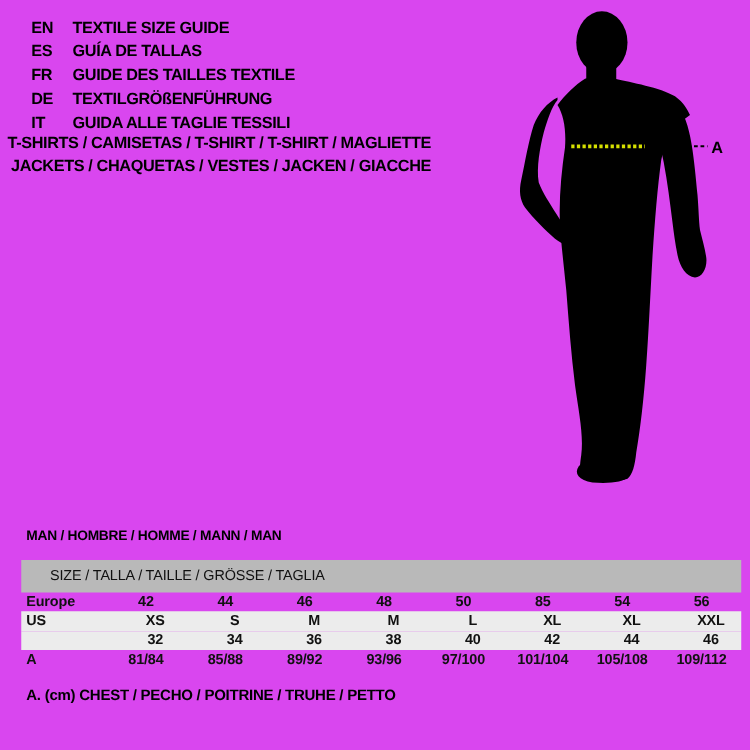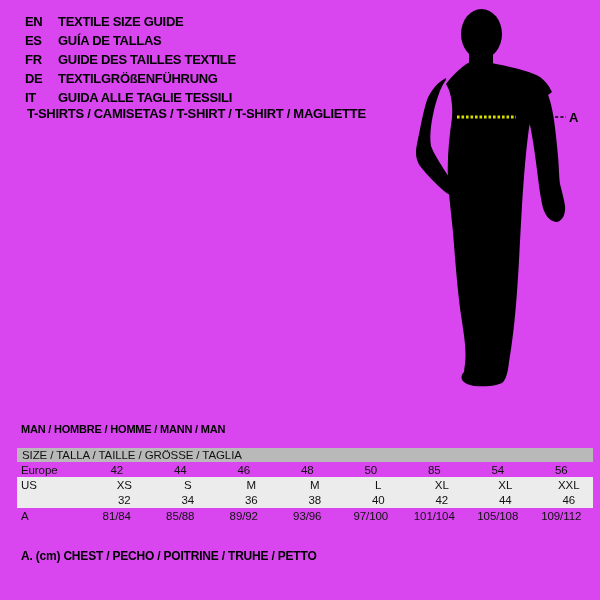--- a/index.html
+++ b/index.html
@@ -5,31 +5,31 @@
   html,body{margin:0;padding:0;background:#fff;}
   .page{
     position:relative;width:600px;height:600px;background:#d946ef;overflow:hidden;
     font-family:"Liberation Sans",sans-serif;color:#000;
   }
   
   .lang-block{position:absolute;left:25px;top:12px;}
   .lang-row{display:flex;height:19px;align-items:center;font-weight:700;font-size:13px;letter-spacing:-0.3px;}
   .lang-code{width:33px;}
   
-  .cat-block{position:absolute;left:27px;top:104px;font-weight:700;font-size:13px;line-height:19px;letter-spacing:-0.3px;text-align:right;}
+  .cat-block{position:absolute;left:6px;top:104px;font-weight:700;font-size:13px;line-height:19px;letter-spacing:-0.3px;text-align:right;}
   
   .figure{position:absolute;left:400px;top:0px;}
   .figure text{font-family:"Liberation Sans",sans-serif;}
   
   .man-label{position:absolute;left:21px;top:423px;font-weight:700;font-size:11px;letter-spacing:-0.2px;}
   
   .size-table{position:absolute;left:17px;top:448px;width:576px;font-size:11.5px;letter-spacing:-0.1px;}
-  .t-header{height:14px;background:#b9b9b9;display:flex;align-items:center;padding-left:5px;color:#111;}
+  .t-header{height:26px;background:#b9b9b9;display:flex;align-items:center;padding-left:23px;color:#111;}
   .t-row{display:grid;grid-template-columns:68px repeat(8,1fr);height:15.4px;align-items:center;color:#111;}
-  .t-row .cell{text-align:center;}
+  .t-row .cell{text-align:center;font-weight:bold;}
   .t-row .label{text-align:left;padding-left:4px;}
   .row-gray{background:#ececec;gap:15px;}
   
   .footnote{position:absolute;left:21px;top:549px;font-weight:700;font-size:12px;letter-spacing:-0.2px;}
 </style>
 </head>
 <body>
 
 <div class="page">
 
@@ -51,20 +51,21 @@
       <span>TEXTILGRÖßENFÜHRUNG</span>
     </div>
     <div class="lang-row">
       <span class="lang-code">IT</span>
       <span>GUIDA ALLE TAGLIE TESSILI</span>
     </div>
   </div>
 
   <div class="cat-block">
     <div>T-SHIRTS / CAMISETAS / T-SHIRT / T-SHIRT / MAGLIETTE</div>
+    <div>JACKETS / CHAQUETAS / VESTES / JACKEN / GIACCHE</div>
   </div>
 
   <svg class="figure" width="200" height="400" viewBox="400 0 200 400" xmlns="http://www.w3.org/2000/svg">
 
     <ellipse cx="481.5" cy="34" rx="20.5" ry="25" fill="#000"></ellipse>
     <rect x="469" y="42" width="24" height="28" fill="#000"></rect>
 
     <path fill="#000" d="
       M 468 63
       C 478 60 486 60 492 63

